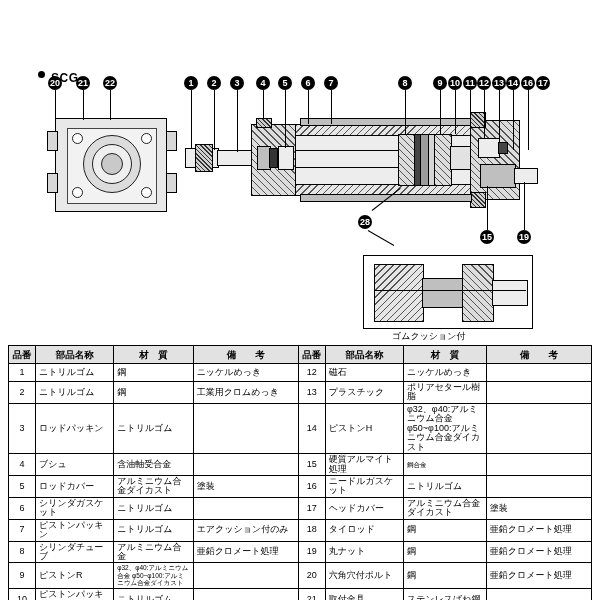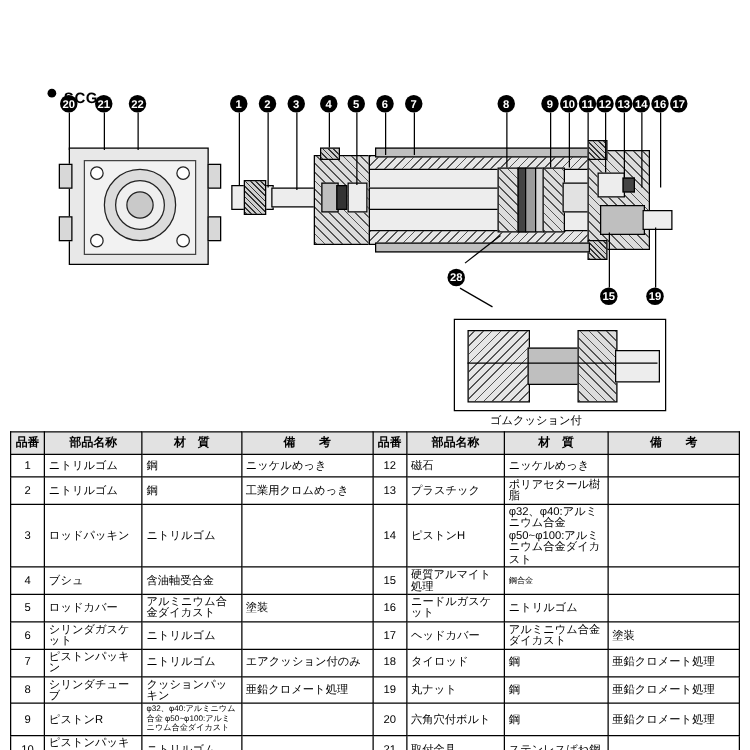--- a/index.html
+++ b/index.html
@@ -307,21 +307,21 @@
         <td class="mt">ニトリルゴム</td>
         <td class="rm">エアクッション付のみ</td>
         <td class="num">18</td>
         <td class="nm">タイロッド</td>
         <td class="mt">鋼</td>
         <td class="rm">亜鉛クロメート処理</td>
       </tr>
       <tr>
         <td class="num">8</td>
         <td class="nm">シリンダチューブ</td>
-        <td class="mt">クッションパッキン</td>
+        <td class="mt">アルミニウム合金</td>
         <td class="rm">亜鉛クロメート処理</td>
         <td class="num">19</td>
         <td class="nm">丸ナット</td>
         <td class="mt">鋼</td>
         <td class="rm">亜鉛クロメート処理</td>
       </tr>
       <tr>
         <td class="num">9</td>
         <td class="nm">ピストンR</td>
         <td class="mt cellstack">

